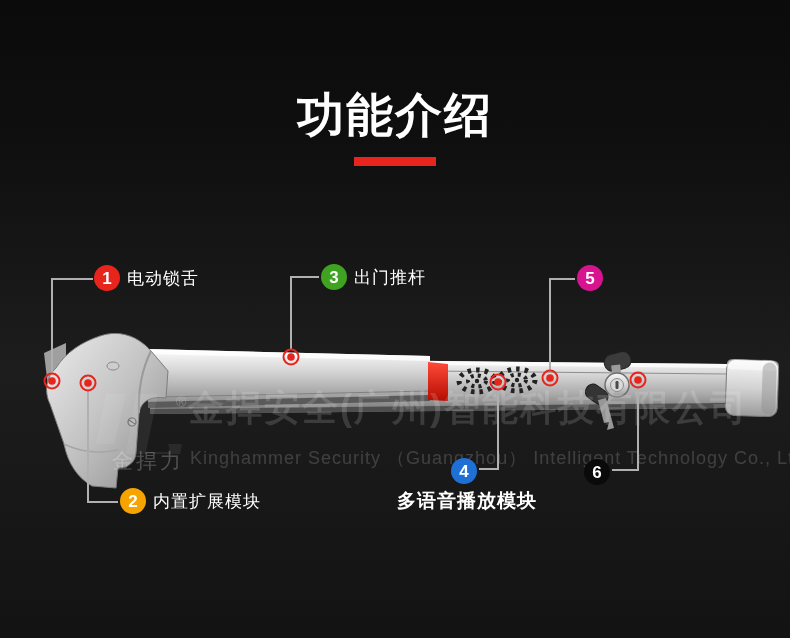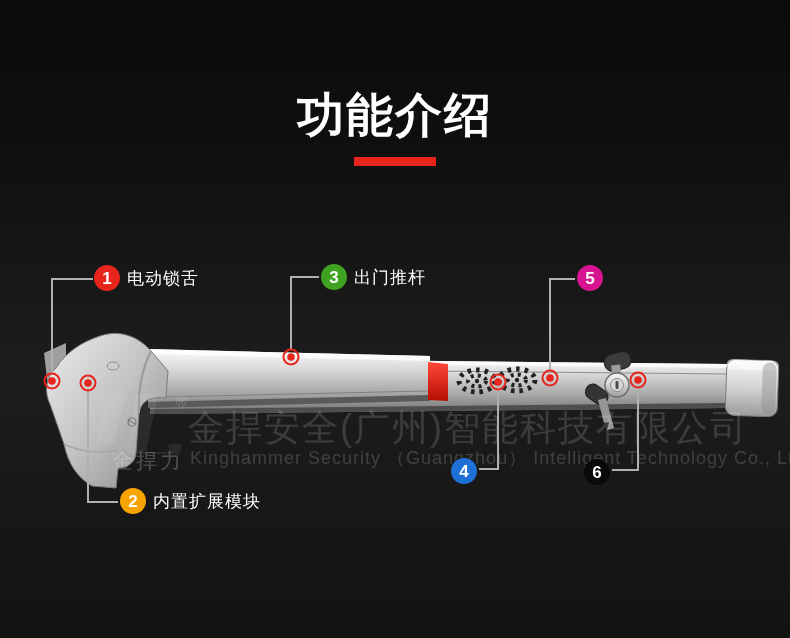--- a/index.html
+++ b/index.html
@@ -15,21 +15,21 @@
     color:#ffffff;font-size:47px;font-weight:800;letter-spacing:2px;
   }
   .title-underline{
     left:354px;top:157px;width:82px;height:9px;background:#e8251d;
   }
   
   .layer{left:0;top:0;width:790px;height:638px;pointer-events:none;}
   .z1{z-index:1;} .z2{z-index:2;} .z3{z-index:3;}
   
   .wm-line1{
-    left:188px;top:404px;font-size:36px;font-weight:400;letter-spacing:2px;
+    left:188px;top:384px;font-size:36px;font-weight:700;letter-spacing:2px;
     color:rgba(255,255,255,0.15);white-space:nowrap;
   }
   .wm-line2{
     left:190px;top:446px;font-size:18px;font-weight:400;letter-spacing:1px;
     color:rgba(255,255,255,0.17);white-space:nowrap;
   }
   .wm-logo{
     left:112px;top:447px;font-size:21px;font-weight:400;letter-spacing:3px;
     color:rgba(255,255,255,0.24);white-space:nowrap;
   }
@@ -212,16 +212,17 @@
   <div class="abs callout" style="left:577px;top:265px;">
     <span class="cnum" style="background: rgb(216, 19, 144);">5</span>
   </div>
 
   <div class="abs callout" style="left:120px;top:488px;">
     <span class="cnum" style="background: rgb(247, 163, 0);">2</span>
     <span class="clabel">内置扩展模块</span>
   </div>
 
   <span class="cnum-solo" style="left: 451px; top: 458px; background: rgb(31, 112, 214);">4</span>
+  <span class="clabel-solo" style="left:397px;top:488px;">多语音播放模块</span>
 
   <span class="cnum-solo" style="left: 584px; top: 459px; background: rgb(10, 10, 10);">6</span>
 
 </div>
 
 </body></html>

